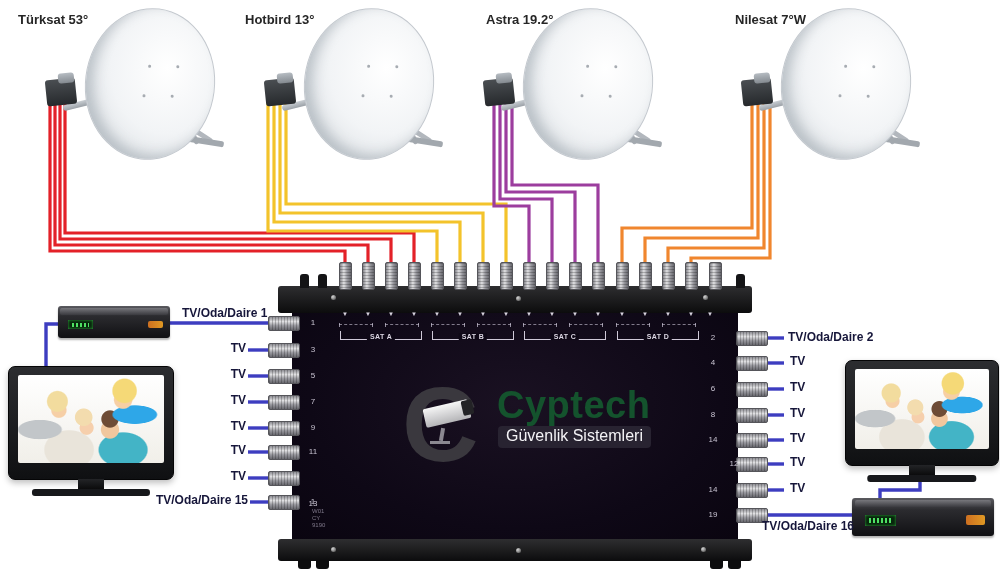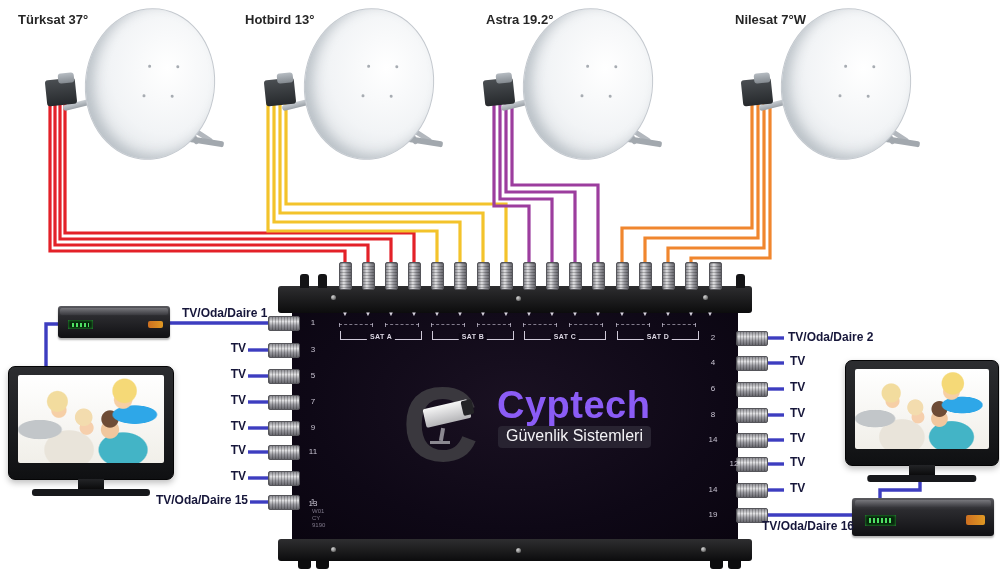--- a/index.html
+++ b/index.html
@@ -62,21 +62,21 @@
   
   .logo-c{position:absolute;left:402px;top:378px;font-size:106px;line-height:92px;font-weight:bold;
     color:#3a383e;z-index:3;}
   .cam-body{position:absolute;left:424px;top:404px;width:46px;height:19px;z-index:4;
     background:linear-gradient(#f6f6f6,#b5b5b8);transform:rotate(-13deg);border-radius:2px;}
   .cam-lens{position:absolute;left:462px;top:400px;width:11px;height:15px;background:#232326;
     transform:rotate(-13deg);border-radius:2px;z-index:4;}
   .cam-mount{position:absolute;left:440px;top:428px;width:4px;height:13px;background:#8b8891;
     transform:rotate(10deg);z-index:4;}
   .cam-base{position:absolute;left:430px;top:441px;width:20px;height:3px;background:#8b8891;z-index:4;}
-  .brand{position:absolute;left:497px;top:384px;font-size:38px;font-weight:bold;color:#8b5cf6;z-index:3;letter-spacing:.5px;}
+  .brand{position:absolute;left:497px;top:384px;font-size:38px;font-weight:bold;color:#14532d;z-index:3;letter-spacing:.5px;}
   .brand-sub{position:absolute;left:498px;top:426px;background:#282331;border-radius:4px;padding:1px 8px 3px 8px;
     font-size:16px;color:#f4f3f6;z-index:3;white-space:nowrap;}
 
   
   .row-label{position:absolute;z-index:3;font-weight:bold;font-size:12px;color:#16163a;white-space:nowrap;}
 
   
   .tv{position:absolute;z-index:2;background:linear-gradient(#2c2d30,#0f1012);border-radius:7px;
     box-shadow:0 3px 6px rgba(0,0,0,.25);border:1px solid #050506;}
   .tv-screen{position:absolute;left:9px;top:8px;right:9px;bottom:16px;border-radius:2px;overflow:hidden;}
@@ -154,21 +154,21 @@
       <polyline points="764,389 784,389"></polyline>
       <polyline points="764,415 784,415"></polyline>
       <polyline points="764,440 784,440"></polyline>
       <polyline points="764,464 784,464"></polyline>
       <polyline points="764,490 784,490"></polyline>
       <polyline points="764,515 852,515"></polyline>
       <polyline points="920,472 920,490 880,490 880,500"></polyline>
     </g>
   </svg>
 
-  <div class="dish-label" style="left:18px;top:12px">Türksat 37°</div>
+  <div class="dish-label" style="left:18px;top:12px">Türksat 53°</div>
   <div class="dish-label" style="left:245px;top:12px">Hotbird 13°</div>
   <div class="dish-label" style="left:486px;top:12px">Astra 19.2°</div>
   <div class="dish-label" style="left:735px;top:12px">Nilesat 7°W</div>
 
   <div class="dish" style="left:30px">
     <div class="dish-arm"></div>
     <div class="dish-leg1"></div>
     <div class="dish-leg2"></div>
     <div class="dish-base"></div>
     <div class="dish-face">

